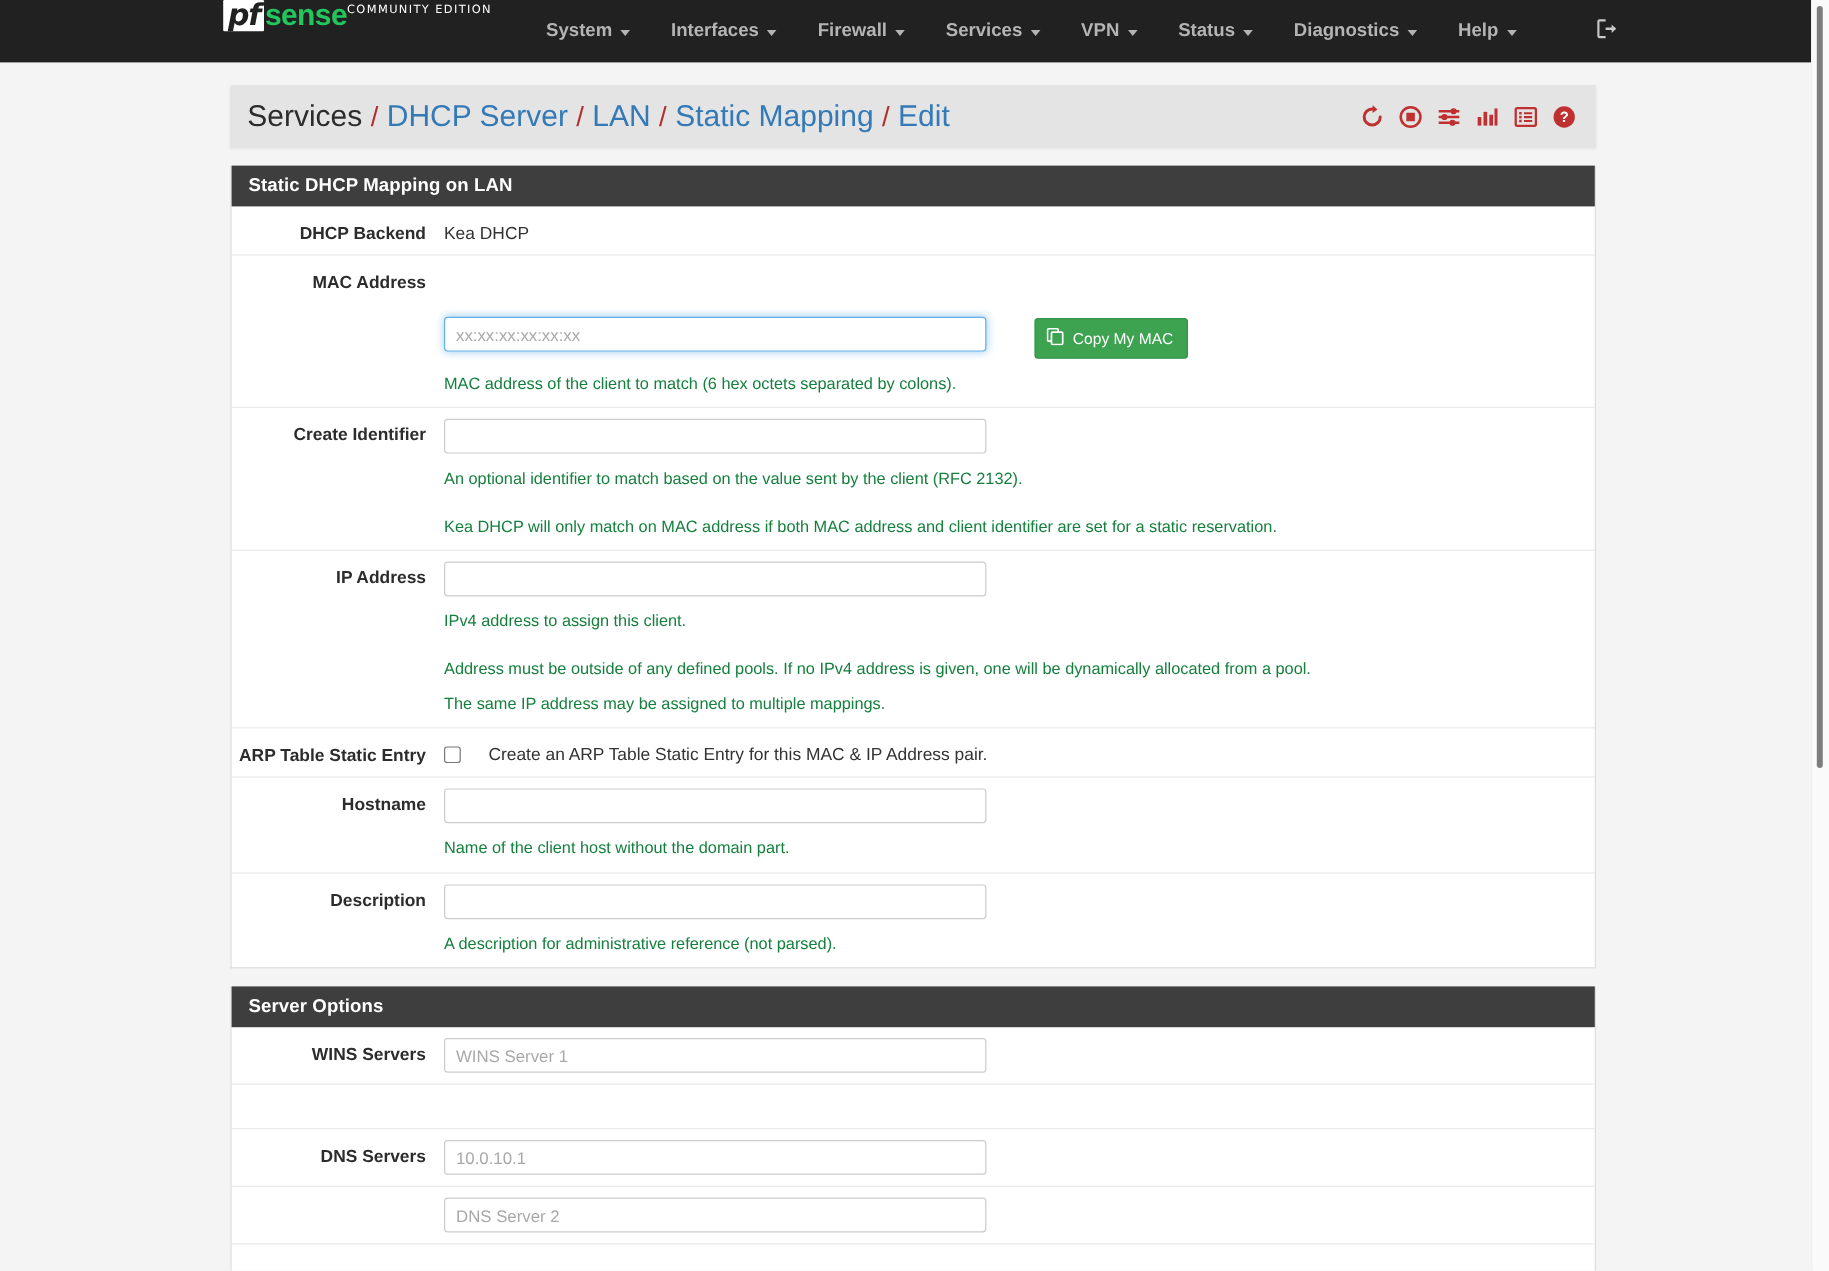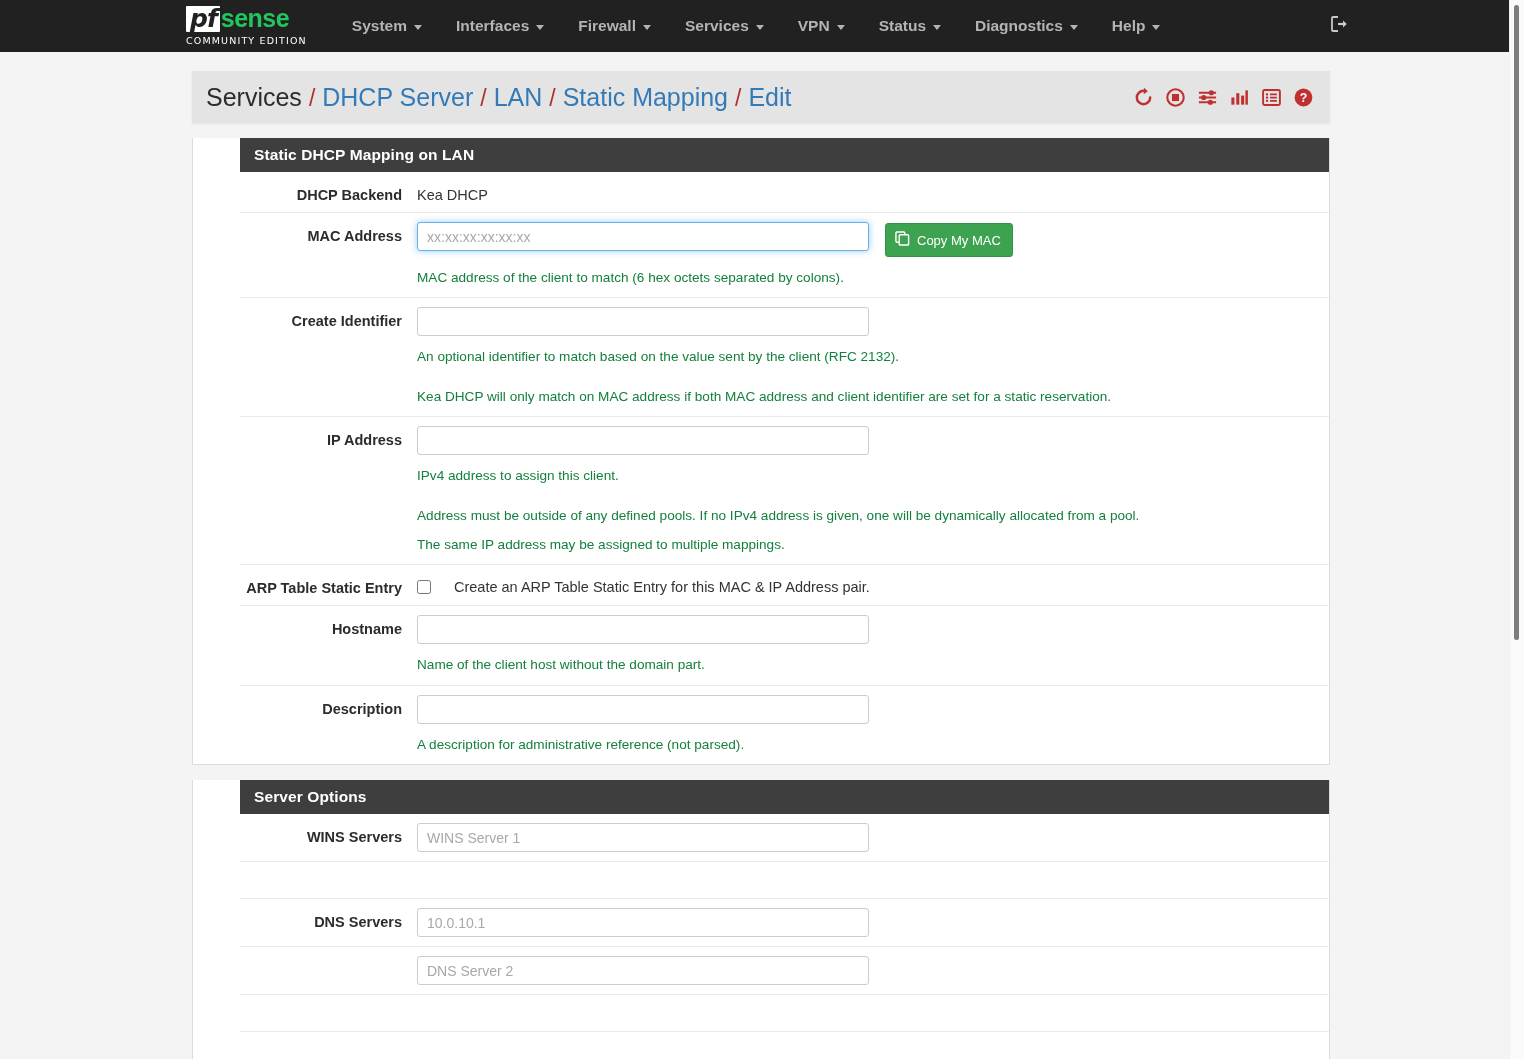--- a/index.html
+++ b/index.html
@@ -16,21 +16,20 @@
   .navbar {
     height: 52px;
     background: #212121;
     display: flex;
     align-items: center;
     position: relative;
   }
   .brand {
     margin-left: 186px;
     display: flex;
-    flex-direction: column;
     justify-content: center;
     height: 52px;
   }
   .brand-logo {
     display: flex;
     align-items: baseline;
     line-height: 1;
   }
   .brand-pf {
     background: #ffffff;
@@ -125,21 +124,20 @@
     gap: 11px;
   }
   .cicon { cursor: pointer; display: block; line-height: 0; }
 
   
   .panel {
     margin: 15px 194px 0 192px;
     background: #ffffff;
     border: 1px solid #dcdcdc;
     border-top: none;
-    padding-left: 47px;
   }
   .panel-head {
     background: #3e3e3e;
     color: #ffffff;
     font-size: 15.5px;
     font-weight: bold;
     padding: 8px 0 8px 14px;
     letter-spacing: .1px;
   }
 
@@ -159,21 +157,21 @@
     font-weight: bold;
     font-size: 14.5px;
     color: #2c2c2c;
   }
   .fbody { flex: 1; padding-left: 0px; }
   .static-val {
     font-size: 14.5px;
     color: #333;
     padding-top: 6px;
   }
-  .inline { display: flex; align-items: flex-start; gap: 16px; }
+  .inline { display: flex; align-items: flex-start; gap: 40px; margin-top: 42px; }
 
   input[type=text] {
     width: 452px;
     height: 29px;
     border: 1px solid #cccccc;
     border-radius: 3px;
     padding: 3px 9px;
     font-size: 14px;
     font-family: "Liberation Sans", sans-serif;
     color: #333;

